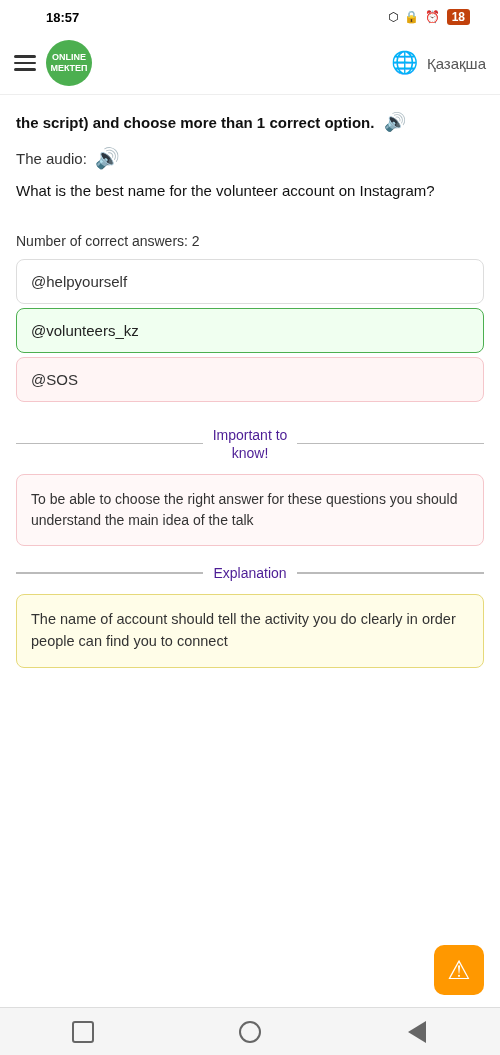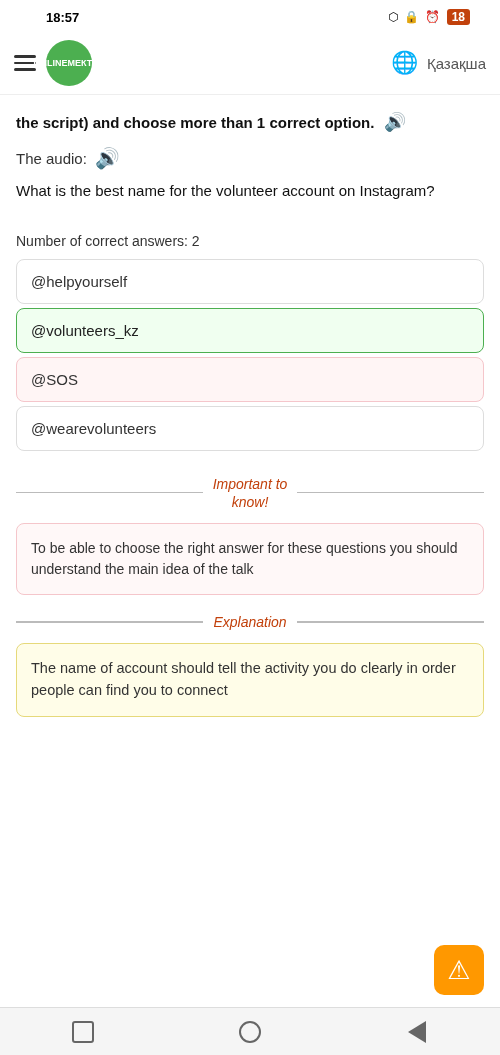--- a/index.html
+++ b/index.html
@@ -69,21 +69,21 @@
       height: 2.5px;
       background: #333;
       border-radius: 2px;
     }
     .logo-circle {
       width: 46px;
       height: 46px;
       border-radius: 50%;
       background: #4caf50;
       display: flex;
-      flex-direction: row;
+      flex-direction: column;
       align-items: center;
       justify-content: center;
       color: #fff;
       font-size: 9px;
       font-weight: 700;
       line-height: 1.2;
       text-align: center;
     }
     .header-right {
       display: flex;
@@ -169,25 +169,24 @@
       gap: 10px;
       margin: 18px 0 12px 0;
     }
     .divider-line {
       flex: 1;
       height: 1.5px;
       background: #bbb;
     }
     .divider-text {
       font-size: 14px;
-      color: #c2410c;
+      color: #4c1d95;
       text-align: center;
       line-height: 1.3;
       white-space: pre-line;
-      font-style: italic;
     }
 
     
     .info-box {
       border: 1.5px solid #f5c6cb;
       border-radius: 8px;
       background: #fff8f8;
       padding: 14px 14px;
       font-size: 14px;
       color: #333;
@@ -321,23 +320,20 @@
 
   <div class="options-list">
     <div class="option-item">
       <span>@helpyourself</span>
     </div>
     <div class="option-item correct">
       <span>@volunteers_kz</span>
     </div>
     <div class="option-item incorrect">
       <span>@SOS</span>
-    </div>
-    <div class="option-item">
-      <span>@wearevolunteers</span>
     </div>
   </div>
 
   <div class="divider-label">
     <div class="divider-line"></div>
     <span class="divider-text">Important to
 know!</span>
     <div class="divider-line"></div>
   </div>
 

